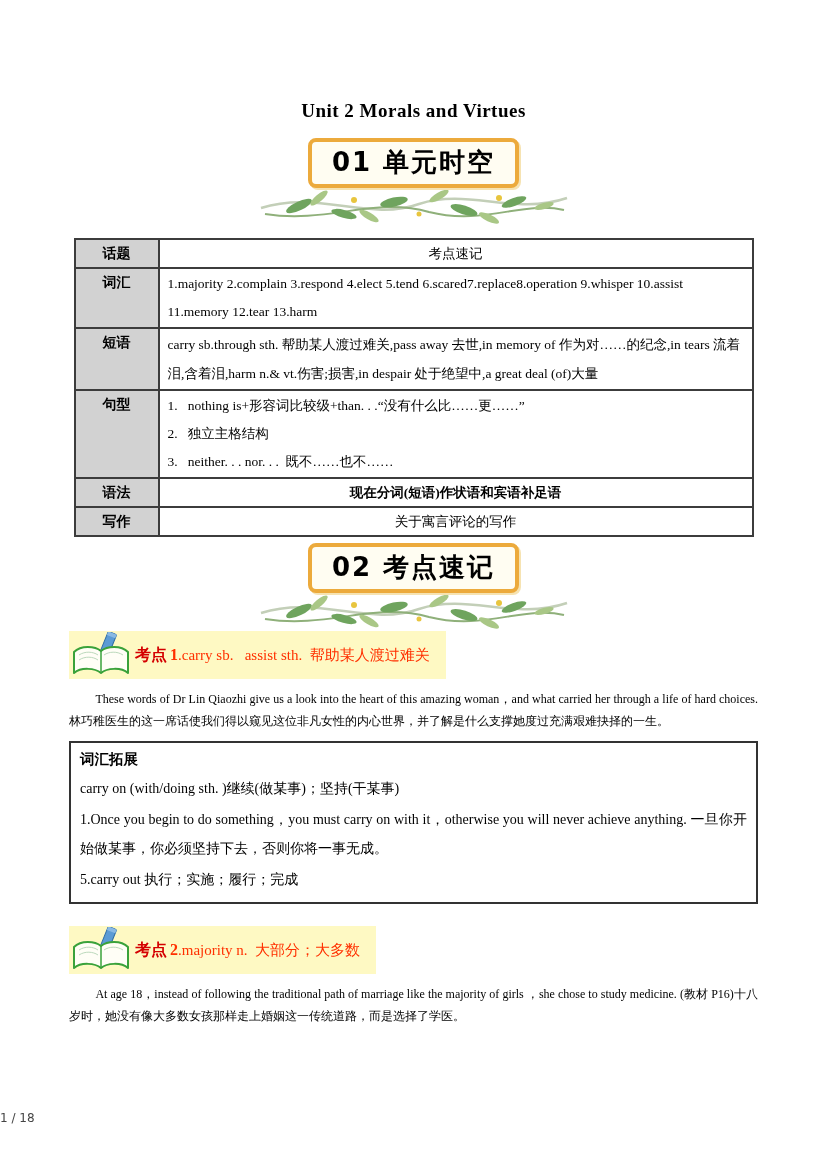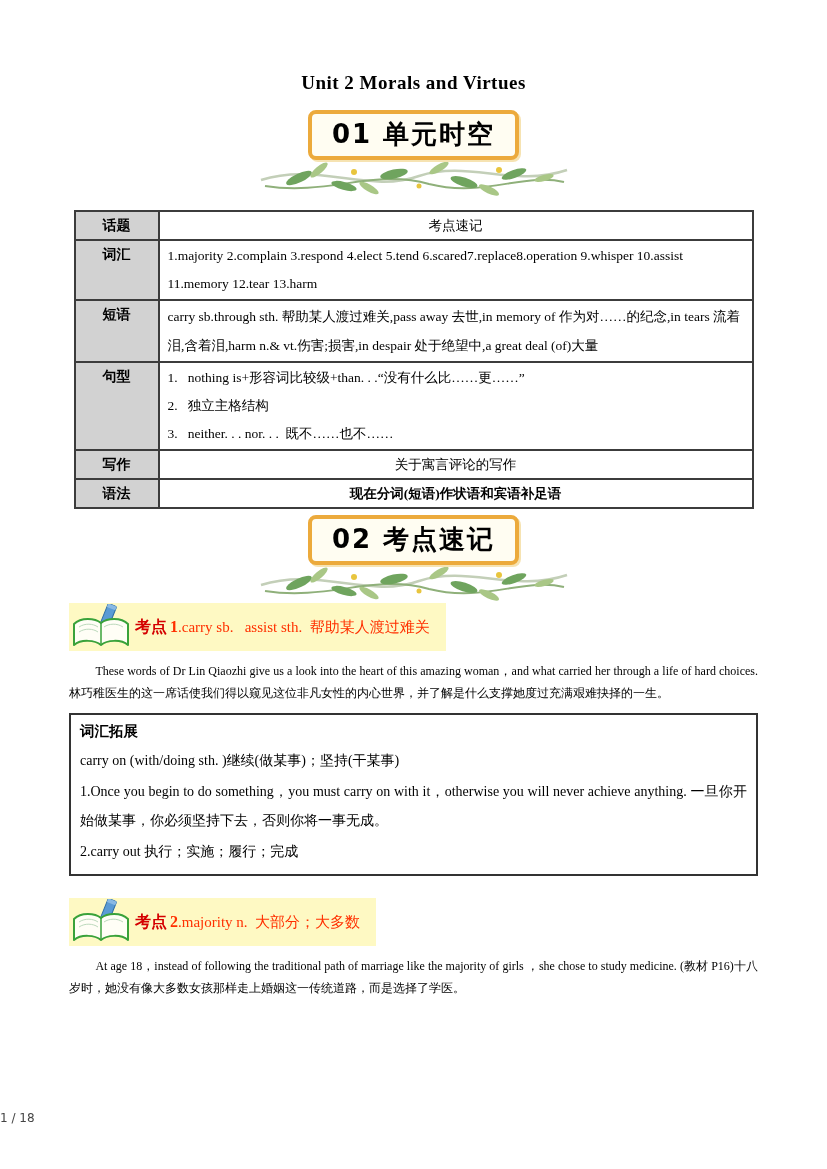--- a/index.html
+++ b/index.html
@@ -1,21 +1,21 @@
 <!DOCTYPE html>
 <html><head>
 <meta charset="utf-8">
 <style>
   * { box-sizing: border-box; }
   html,body { margin:0; padding:0; background:#e8e8e8; }
   .page {
     width:827px; height:1169px; margin:0 auto; background:#ffffff;
     position:relative; overflow:hidden; color:#000;
     font-family:"Liberation Serif","DejaVu Serif",serif;
-    padding-top:72px;
+    padding-top:100px;
   }
   .title {
     margin:0; text-align:center; font-size:19px; font-weight:bold;
     letter-spacing:0.5px;
   }
   
   .banner-wrap { position:relative; width:100%; height:74px; margin-top:16px; text-align:center; }
   .banner-box {
     display:inline-block; position:relative; z-index:2;
     background:#fffdf2; border:4px solid #ecaa3c; border-radius:8px;
@@ -117,26 +117,26 @@
     </tr>
     <tr>
       <td class="th">句型</td>
       <td>
         <div class="pattern-line">1.   nothing is+形容词比较级+than. . .“没有什么比……更……”</div>
         <div class="pattern-line">2.   独立主格结构</div>
         <div class="pattern-line">3.   neither. . . nor. . .  既不……也不……</div>
       </td>
     </tr>
     <tr>
+      <td class="th">语法</td>
+      <td class="cell-center cell-bold">现在分词(短语)作状语和宾语补足语</td>
+    </tr>
+    <tr>
       <td class="th">写作</td>
       <td class="cell-center">关于寓言评论的写作</td>
-    </tr>
-    <tr>
-      <td class="th">语法</td>
-      <td class="cell-center cell-bold">现在分词(短语)作状语和宾语补足语</td>
     </tr>
   </tbody>
     </table>
 
   <div class="banner-wrap" style="margin-top:6px;">
     <svg class="vine" width="310" height="46" viewBox="0 0 310 46">
       <path d="M2 28 C 60 10, 110 42, 160 24 C 210 8, 255 36, 308 18" fill="none" stroke="#c3cfb8" stroke-width="2.5"></path>
       <path d="M6 34 C 70 44, 115 16, 170 32 C 225 46, 265 20, 305 30" fill="none" stroke="#8fb07a" stroke-width="2"></path>
       <g fill="#6fa45e">
         <ellipse cx="40" cy="26" rx="14" ry="4.5" transform="rotate(-25 40 26)"></ellipse>
@@ -179,21 +179,21 @@
       <span class="kd-num">1</span>
       <span class="kd-text">.carry sb.   assist sth.  帮助某人渡过难关</span>
     </div>
 
     <p class="para">These words of Dr Lin Qiaozhi give us a look into the heart of this amazing woman，and what carried her through a life of hard choices.林巧稚医生的这一席话使我们得以窥见这位非凡女性的内心世界，并了解是什么支撑她度过充满艰难抉择的一生。</p>
 
     <div class="vocab-box">
       <div class="vb-title">词汇拓展</div>
       <p>carry on (with/doing sth. )继续(做某事)；坚持(干某事)</p>
       <p>1.Once you begin to do something，you must carry on with it，otherwise you will never achieve anything. 一旦你开始做某事，你必须坚持下去，否则你将一事无成。</p>
-      <p>2.carry out 执行；实施；履行；完成</p>
+      <p>5.carry out 执行；实施；履行；完成</p>
     </div>
 
     <div class="kaodian second">
       <svg class="kd-icon" viewBox="0 0 60 46">
         <g transform="rotate(22 36 16)">
           <rect x="31" y="0" width="9" height="24" rx="1.5" fill="#5b9bd5" stroke="#2e6da4" stroke-width="1"></rect>
           <rect x="31" y="0" width="9" height="4" fill="#89b9e4"></rect>
           <polygon points="31,24 40,24 35.5,32" fill="#f0cfa0" stroke="#2e6da4" stroke-width="1"></polygon>
           <polygon points="33.8,28.5 37.2,28.5 35.5,32" fill="#444444"></polygon>
         </g>

